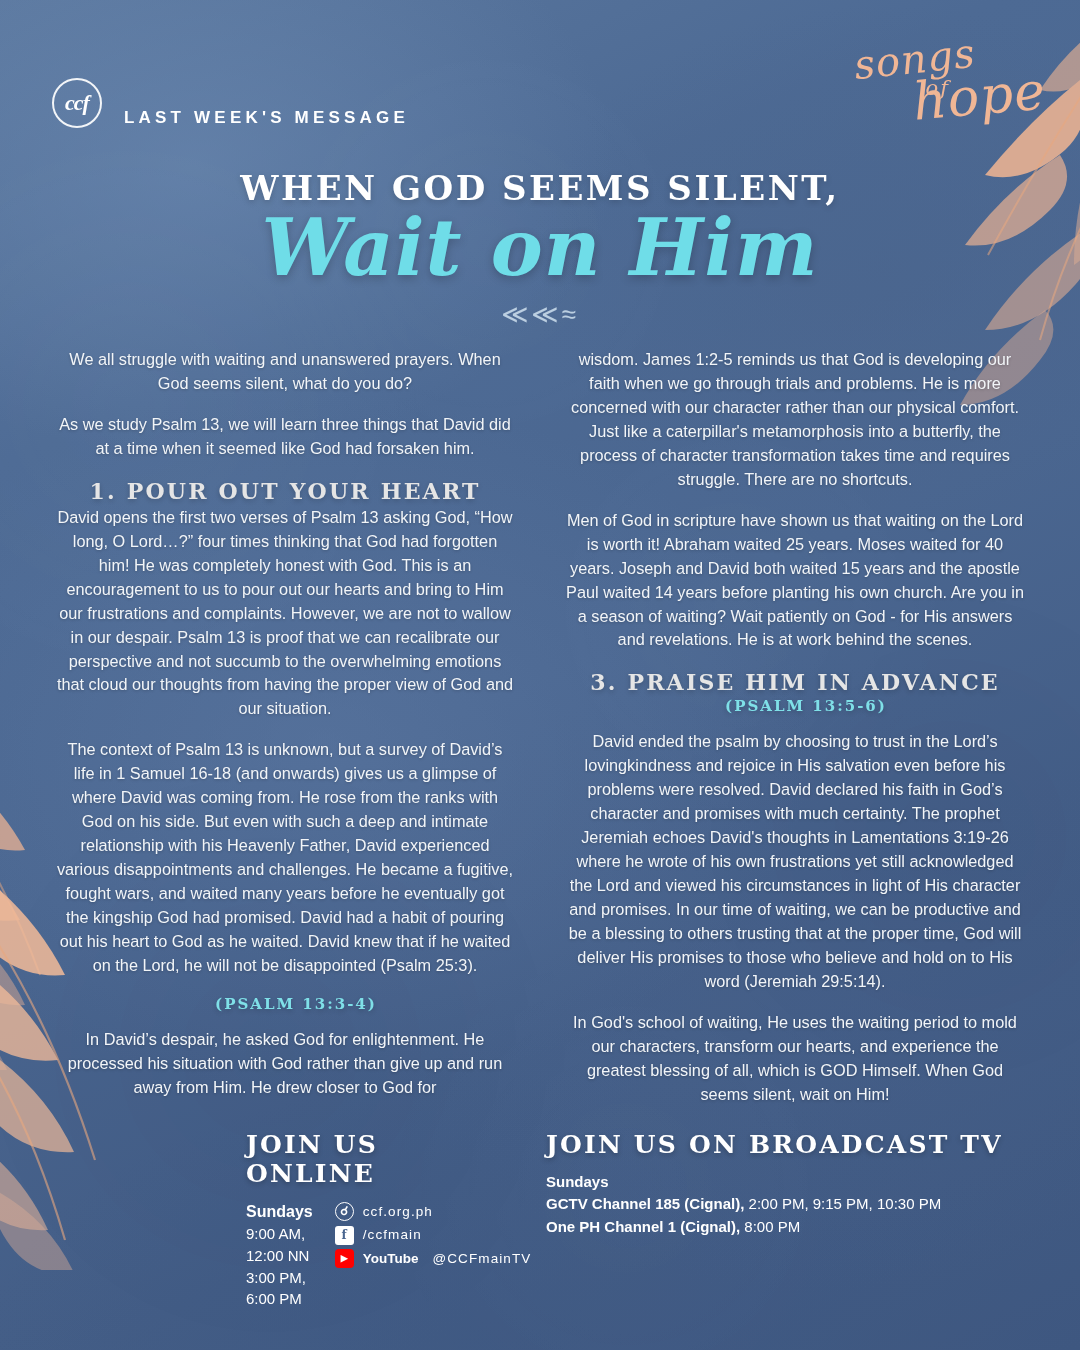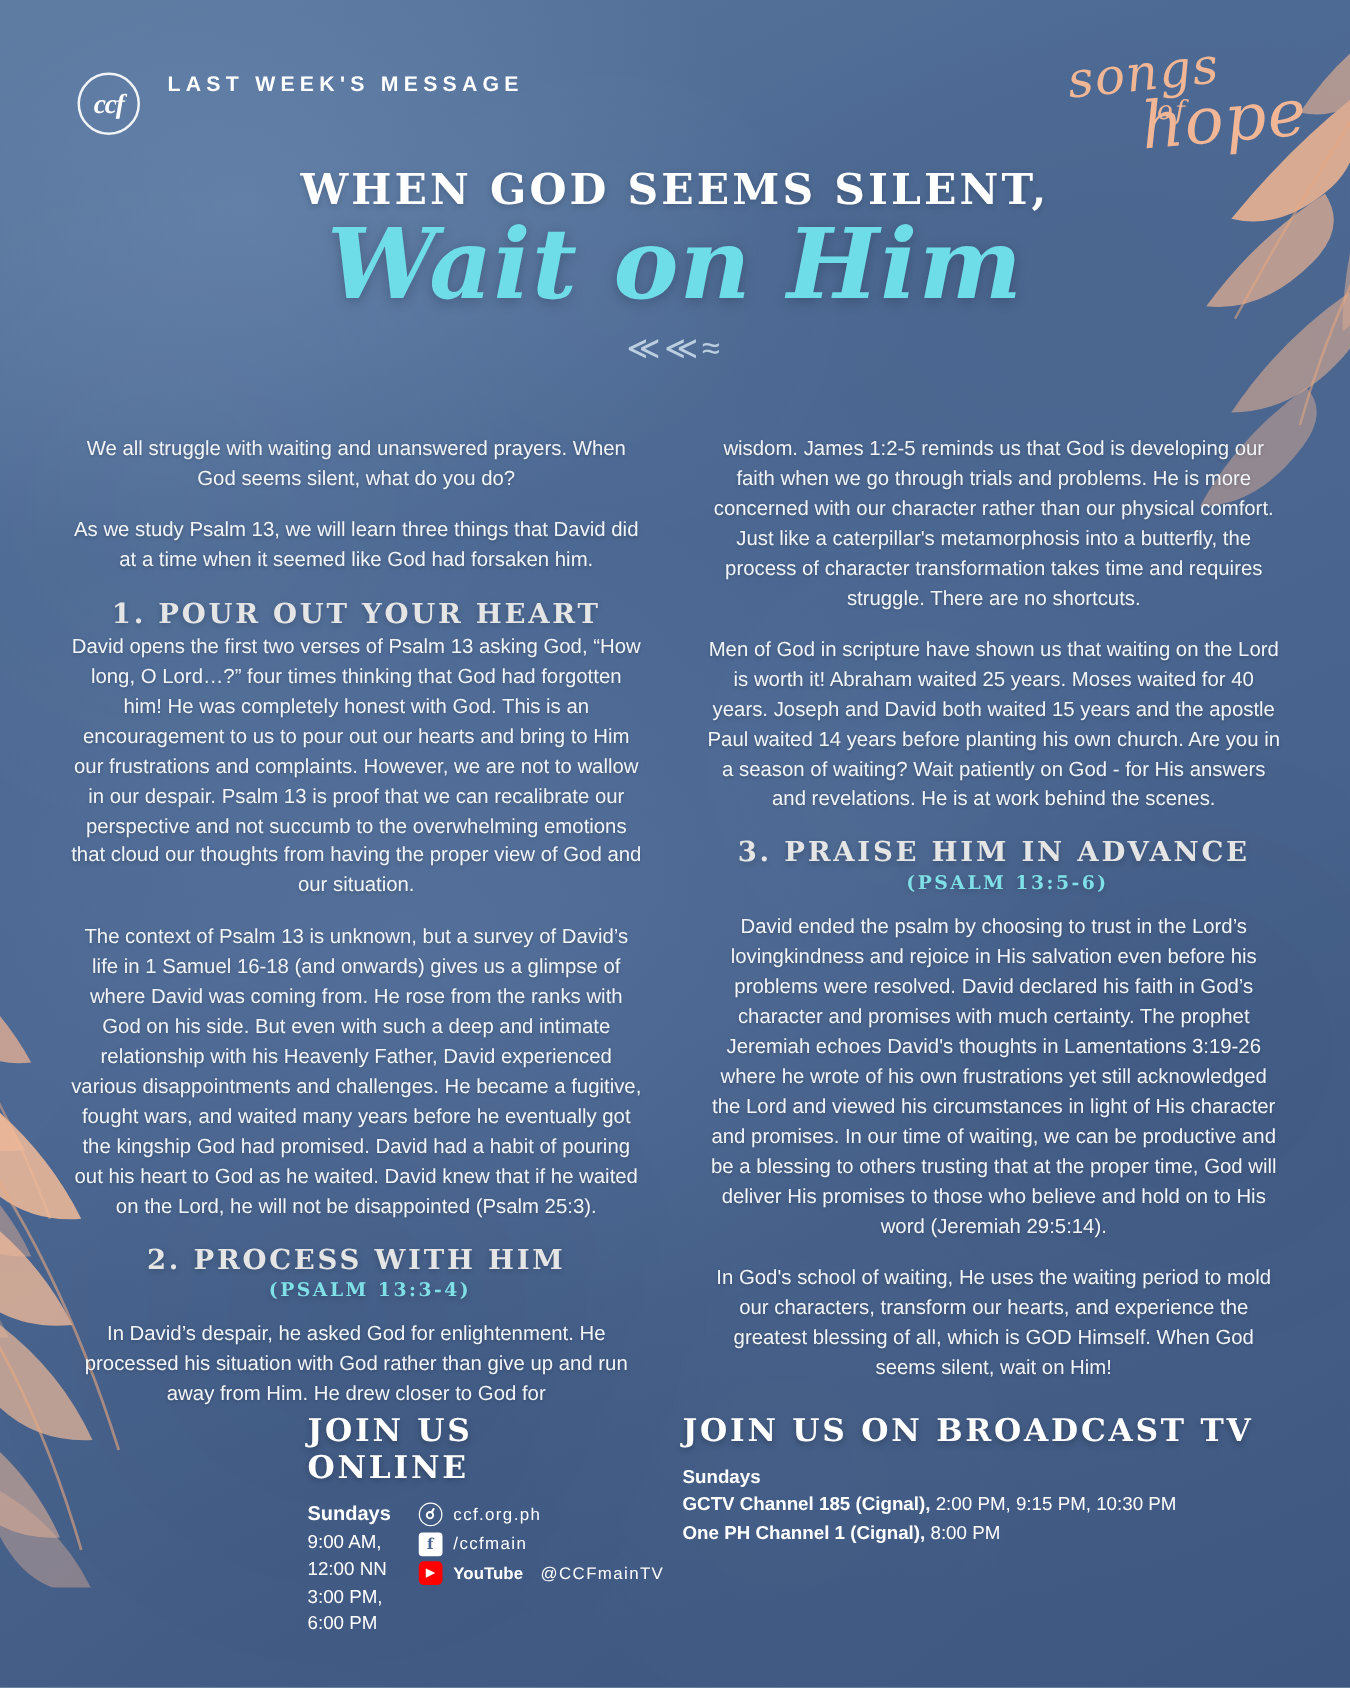--- a/index.html
+++ b/index.html
@@ -38,23 +38,23 @@
   }
 
   
   .leaf-cluster { position: absolute; pointer-events: none; }
   .leaves-tr { top: -40px; right: -30px; width: 330px; height: 520px; }
   .leaves-bl { bottom: 80px; left: -60px; width: 300px; height: 420px; }
   .leaves-ml { top: 740px; left: -70px; width: 220px; height: 340px; }
 
   
   .header {
-    position: absolute; top: 58px; left: 62px; right: 46px;
+    position: absolute; top: 58px; left: 52px; right: 46px;
     height: 70px;
-    display: flex; align-items: flex-start;
+    display: flex; align-items: flex-end;
   }
   .ccf-logo {
     width: 50px; height: 50px; border-radius: 50%;
     border: 2px solid rgba(255,255,255,0.92);
     display: flex; align-items: center; justify-content: center;
     color: #fff;
     font-family: "Liberation Serif", serif;
     font-size: 22px; font-style: italic; letter-spacing: -1px;
     font-weight: 700;
   }
@@ -89,20 +89,21 @@
 
   
   .title-block { position: absolute; top: 132px; left: 0; right: 0; text-align: center; }
   .title-line1 {
     color: #ffffff;
     font-family: "DejaVu Serif", serif;
     font-weight: 700;
     font-size: 34px;
     letter-spacing: 2.5px;
     text-shadow: 0 2px 6px rgba(0,0,0,0.18);
+    margin-top: 36px;
   }
   .title-line2 {
     margin-top: -6px;
     color: #6fdde8;
     font-family: "DejaVu Serif", serif;
     font-style: italic;
     font-weight: 700;
     font-size: 78px;
     letter-spacing: 1px;
     text-shadow: 0 3px 10px rgba(0,0,0,0.22);
@@ -257,21 +258,20 @@
 </div>
 
 <div class="columns">
 
   <div class="col">
     <p>We all struggle with waiting and unanswered prayers. When God seems silent, what do you do?</p>
     <p>As we study Psalm 13, we will learn three things that David did at a time when it seemed like God had forsaken him.</p>
     <div class="pt-head">1.  POUR OUT YOUR HEART</div>
     <p>David opens the first two verses of Psalm 13 asking God, “How long, O Lord…?” four times thinking that God had forgotten him! He was completely honest with God. This is an encouragement to us to pour out our hearts and bring to Him our frustrations and complaints. However, we are not to wallow in our despair. Psalm 13 is proof that we can recalibrate our perspective and not succumb to the overwhelming emotions that cloud our thoughts from having the proper view of God and our situation.</p>
     <p>The context of Psalm 13 is unknown, but a survey of David’s life in 1 Samuel 16-18 (and onwards) gives us a glimpse of where David was coming from. He rose from the ranks with God on his side. But even with such a deep and intimate relationship with his Heavenly Father, David experienced various disappointments and challenges. He became a fugitive, fought wars, and waited many years before he eventually got the kingship God had promised. David had a habit of pouring out his heart to God as he waited. David knew that if he waited on the Lord, he will not be disappointed (Psalm 25:3).</p>
-    <div class="pt-head">2.  PROCESS WITH HIM</div>
     <div class="pt-ref">(PSALM 13:3-4)</div>
     <p>In David’s despair, he asked God for enlightenment. He processed his situation with God rather than give up and run away from Him. He drew closer to God for</p>
   </div>
 
   <div class="col">
     <p>wisdom. James 1:2-5 reminds us that God is developing our faith when we go through trials and problems. He is more concerned with our character rather than our physical comfort. Just like a caterpillar's metamorphosis into a butterfly, the process of character transformation takes time and requires struggle. There are no shortcuts.</p>
     <p>Men of God in scripture have shown us that waiting on the Lord is worth it! Abraham waited 25 years. Moses waited for 40 years. Joseph and David both waited 15 years and the apostle Paul waited 14 years before planting his own church. Are you in a season of waiting? Wait patiently on God - for His answers and revelations. He is at work behind the scenes.</p>
     <div class="pt-head">3.  PRAISE HIM IN ADVANCE</div>
     <div class="pt-ref">(PSALM 13:5-6)</div>
     <p>David ended the psalm by choosing to trust in the Lord’s lovingkindness and rejoice in His salvation even before his problems were resolved. David declared his faith in God’s character and promises with much certainty. The prophet Jeremiah echoes David's thoughts in Lamentations 3:19-26 where he wrote of his own frustrations yet still acknowledged the Lord and viewed his circumstances in light of His character and promises. In our time of waiting, we can be productive and be a blessing to others trusting that at the proper time, God will deliver His promises to those who believe and hold on to His word (Jeremiah 29:5:14).</p>

